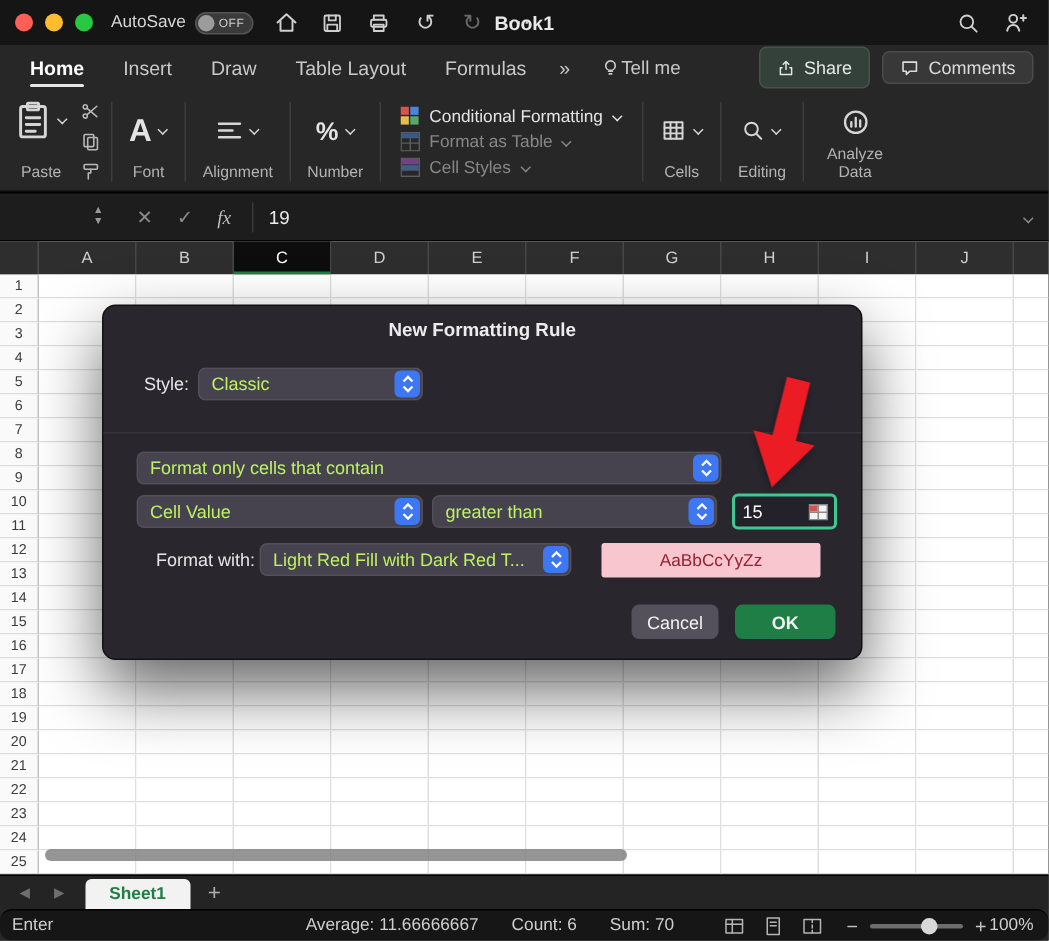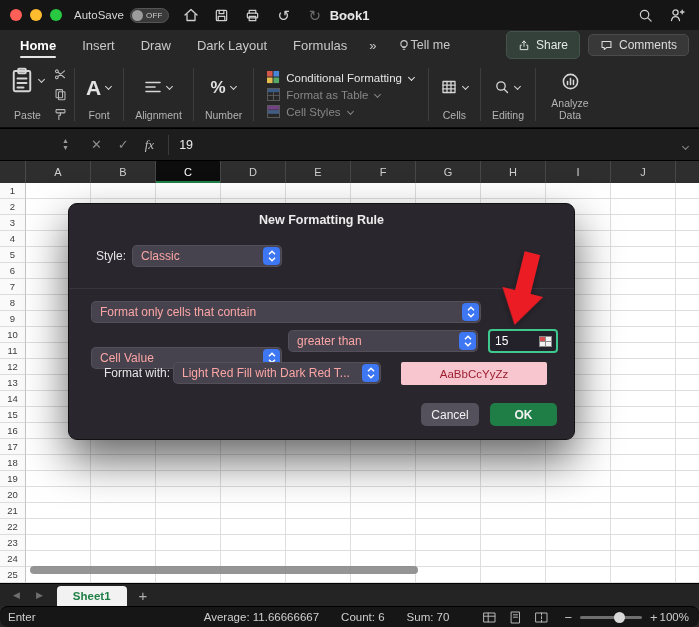--- a/index.html
+++ b/index.html
@@ -107,25 +107,25 @@
   .zoom-thumb{position:absolute;left:34px;top:-4px;width:11px;height:11px;border-radius:50%;background:#d8d8d8;}
   .sb-zoomlabel{margin:0 10px 0 2px;}
 
   
   .dialog{position:absolute;left:68px;top:203px;width:507px;height:237px;background:#29262e;border:1px solid #121212;border-radius:9px;box-shadow:0 20px 44px rgba(0,0,0,.6);z-index:10;color:#e6e6e6;}
   .dlg-title{text-align:center;padding-top:9px;font-size:12.5px;font-weight:bold;color:#ececec;}
   .dlg-label{position:absolute;font-size:12px;color:#e6e6e6;}
   .dlg-style-label{left:27px;top:45px;}
   .dlg-formatwith-label{left:35px;top:162px;}
   .dlg-divider{position:absolute;left:0;right:0;top:84px;height:1px;background:#38353f;}
-  .popup{position:absolute;height:22px;background:#46434e;border-radius:5px;color:#fca5a5;font-size:12px;display:flex;align-items:center;padding:0 26px 0 9px;box-shadow:inset 0 0 0 1px rgba(255,255,255,.07);white-space:nowrap;overflow:hidden;}
+  .popup{position:absolute;height:22px;background:#46434e;border-radius:5px;color:#bef264;font-size:12px;display:flex;align-items:center;padding:0 26px 0 9px;box-shadow:inset 0 0 0 1px rgba(255,255,255,.07);white-space:nowrap;overflow:hidden;}
   .popup .chev{position:absolute;right:2px;top:2px;bottom:2px;width:17px;background:var(--accent-blue);border-radius:4px;display:flex;align-items:center;justify-content:center;}
   .dlg-style-popup{left:63px;top:41px;width:150px;}
   .dlg-ruletype-popup{left:22px;top:97px;width:390px;}
-  .dlg-operand-popup{left:22px;top:143px;width:191px;}
+  .dlg-operand-popup{left:22px;top:126px;width:191px;}
   .dlg-operator-popup{left:219px;top:126px;width:190px;}
   .dlg-format-popup{left:104px;top:158px;width:208px;}
   .dlg-value-field{position:absolute;left:419px;top:125px;width:70px;height:24px;background:#23212a;border:2px solid var(--input-focus);border-radius:4px;display:flex;align-items:center;padding:0 4px 0 5px;}
   .dlg-value-field input{flex:1;min-width:0;background:transparent;border:none;outline:none;color:#fff;font-size:12px;font-family:inherit;}
   .dlg-preview{position:absolute;left:332px;top:158px;width:146px;height:23px;background:var(--preview-fill);color:var(--preview-text);font-size:11.5px;display:flex;align-items:center;justify-content:center;border-radius:2px;}
   .dlg-btn{position:absolute;height:23px;border:none;border-radius:5px;font-size:12px;font-family:inherit;color:#f2f2f2;display:flex;align-items:center;justify-content:center;}
   .dlg-cancel{left:352px;top:199px;width:58px;background:#55515c;}
   .dlg-ok{left:421px;top:199px;width:67px;background:var(--excel-green);font-weight:bold;}
 
   
@@ -191,21 +191,21 @@
           </svg>
       </span>
     </div>
   </div>
 
   <div class="tabrow">
     <div class="rtabs">
         <div class="rtab active">Home</div>
         <div class="rtab">Insert</div>
         <div class="rtab">Draw</div>
-        <div class="rtab">Dark Layout</div>
+        <div class="rtab">Table Layout</div>
         <div class="rtab">Formulas</div>
       </div>
     <span class="overflow-chev">»</span>
     <div class="tellme">
       <span>
         <svg width="14" height="15" viewBox="0 0 16 16" class="icon-stroke">
             <circle cx="8" cy="6" r="3.6"></circle>
             <path d="M6.6 10.3 h2.8 M7.1 12.3 h1.8"></path>
           </svg>
       </span>

